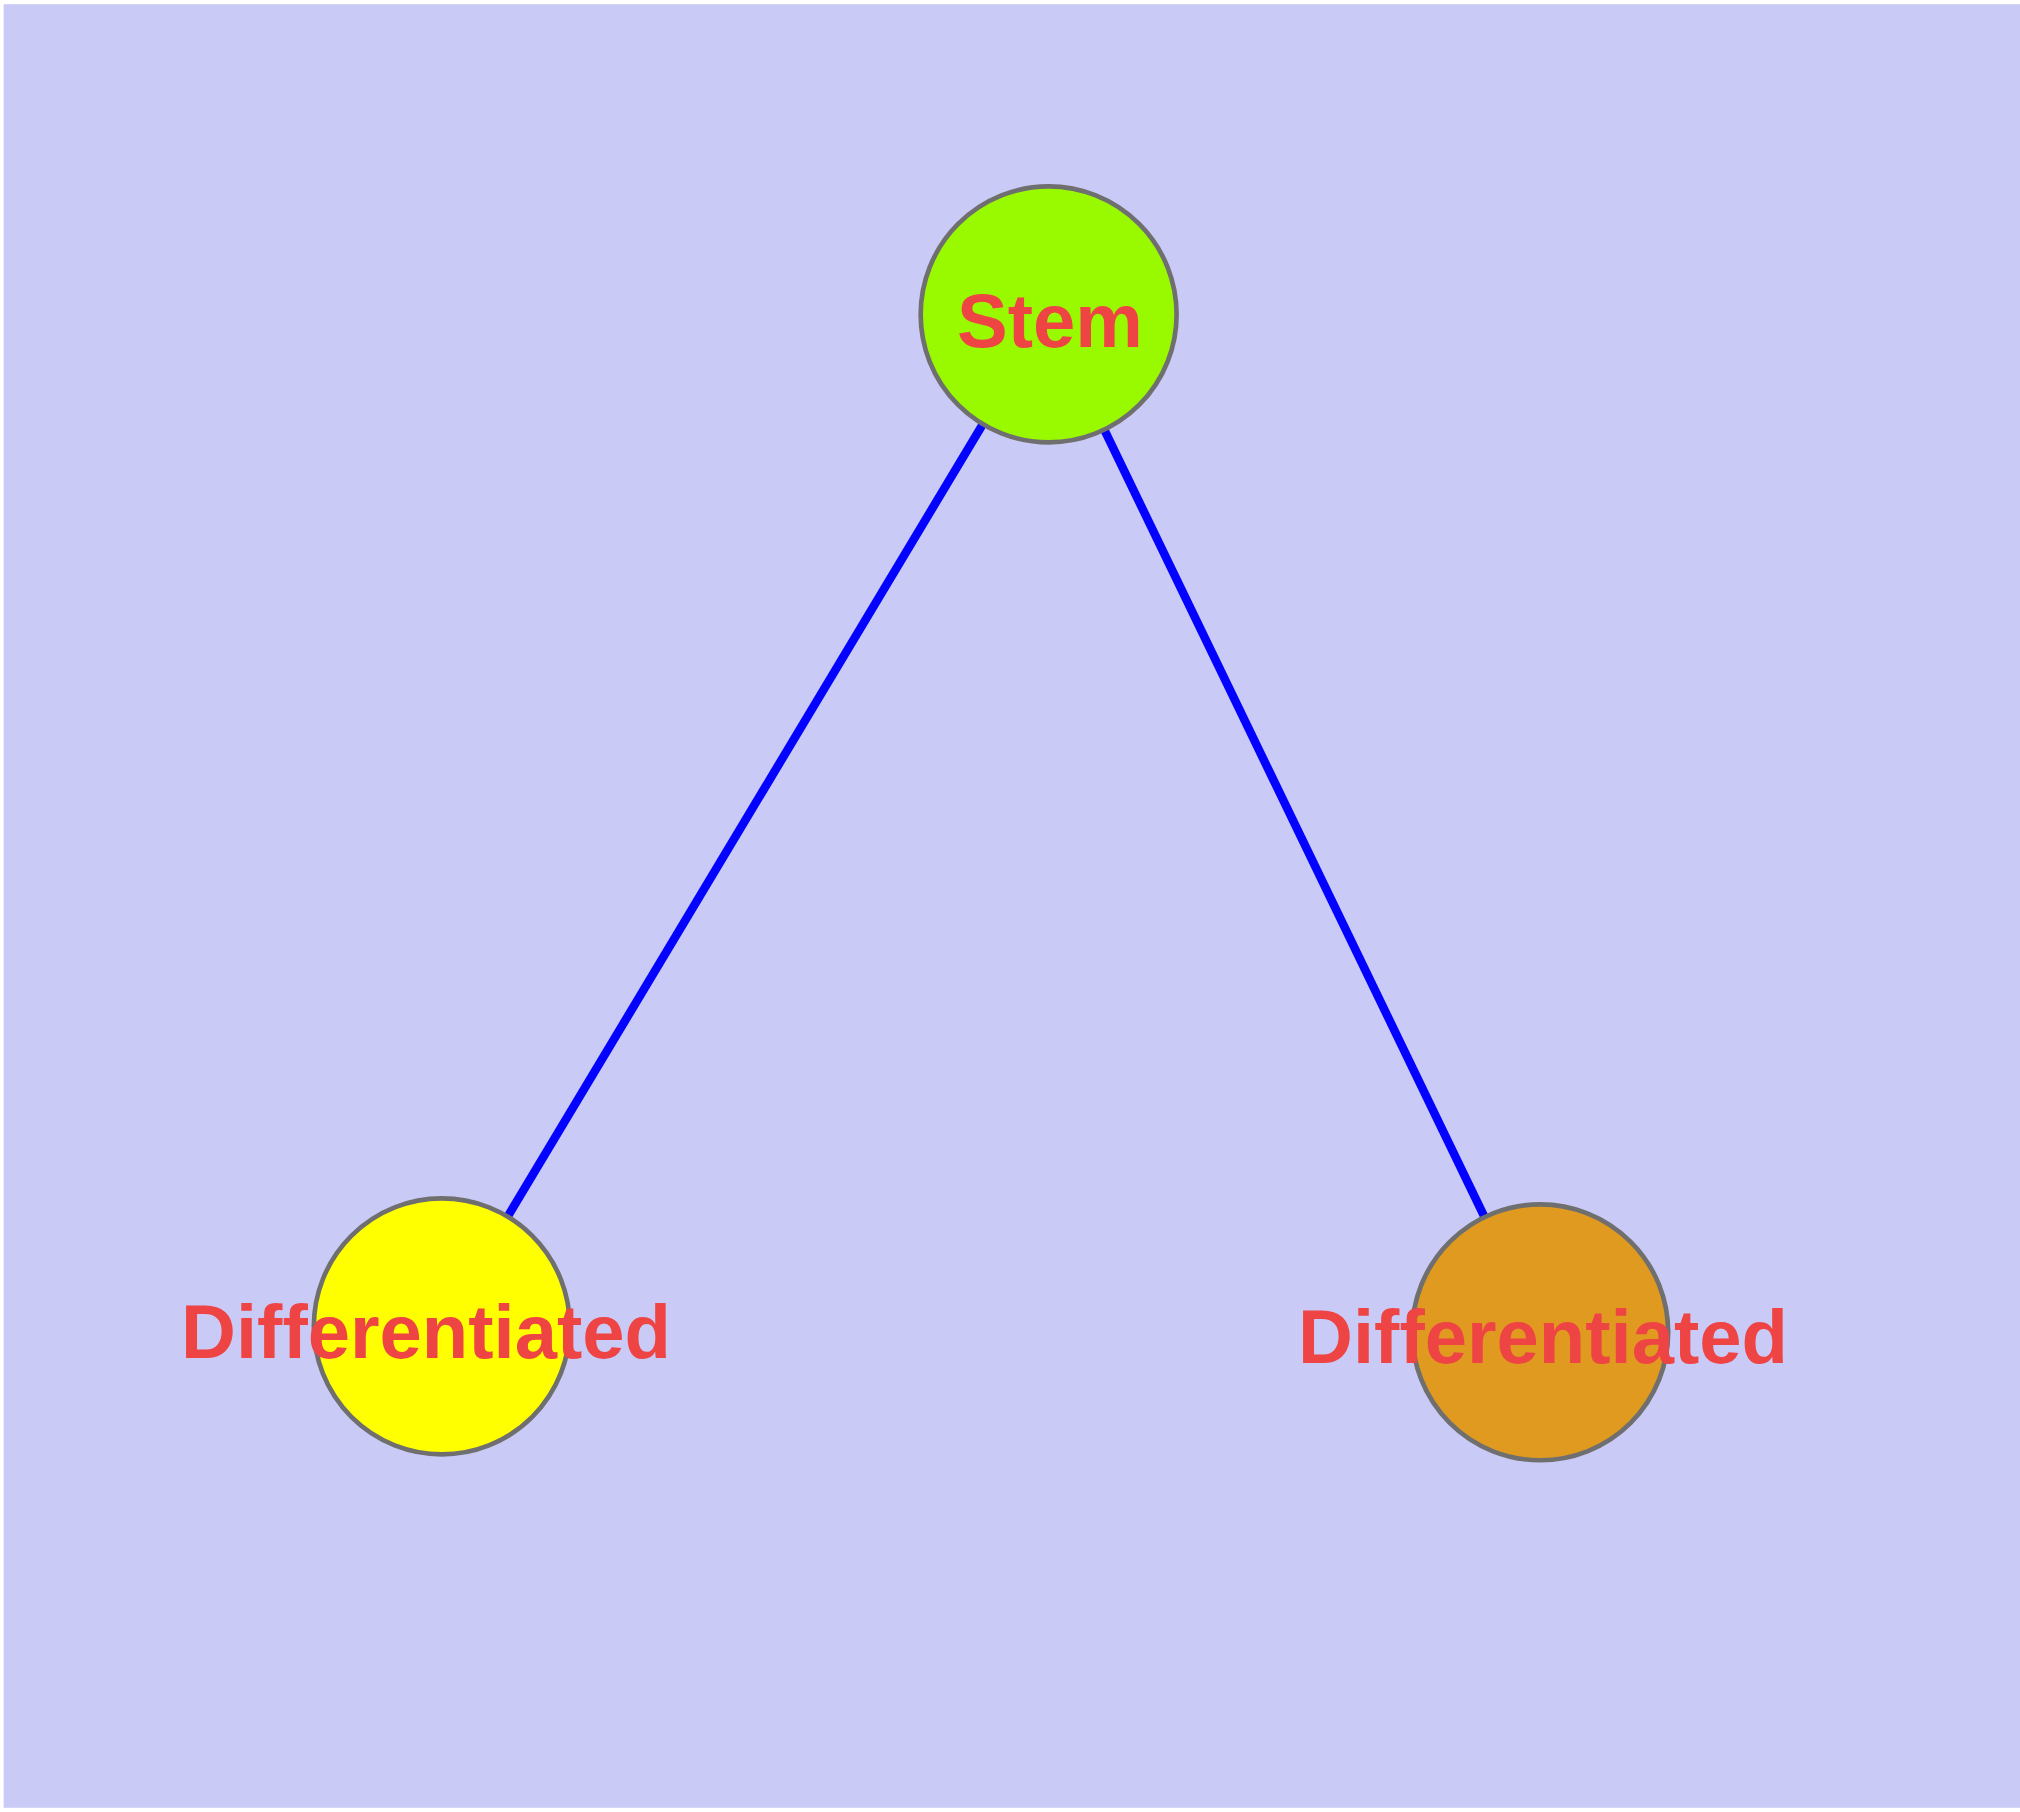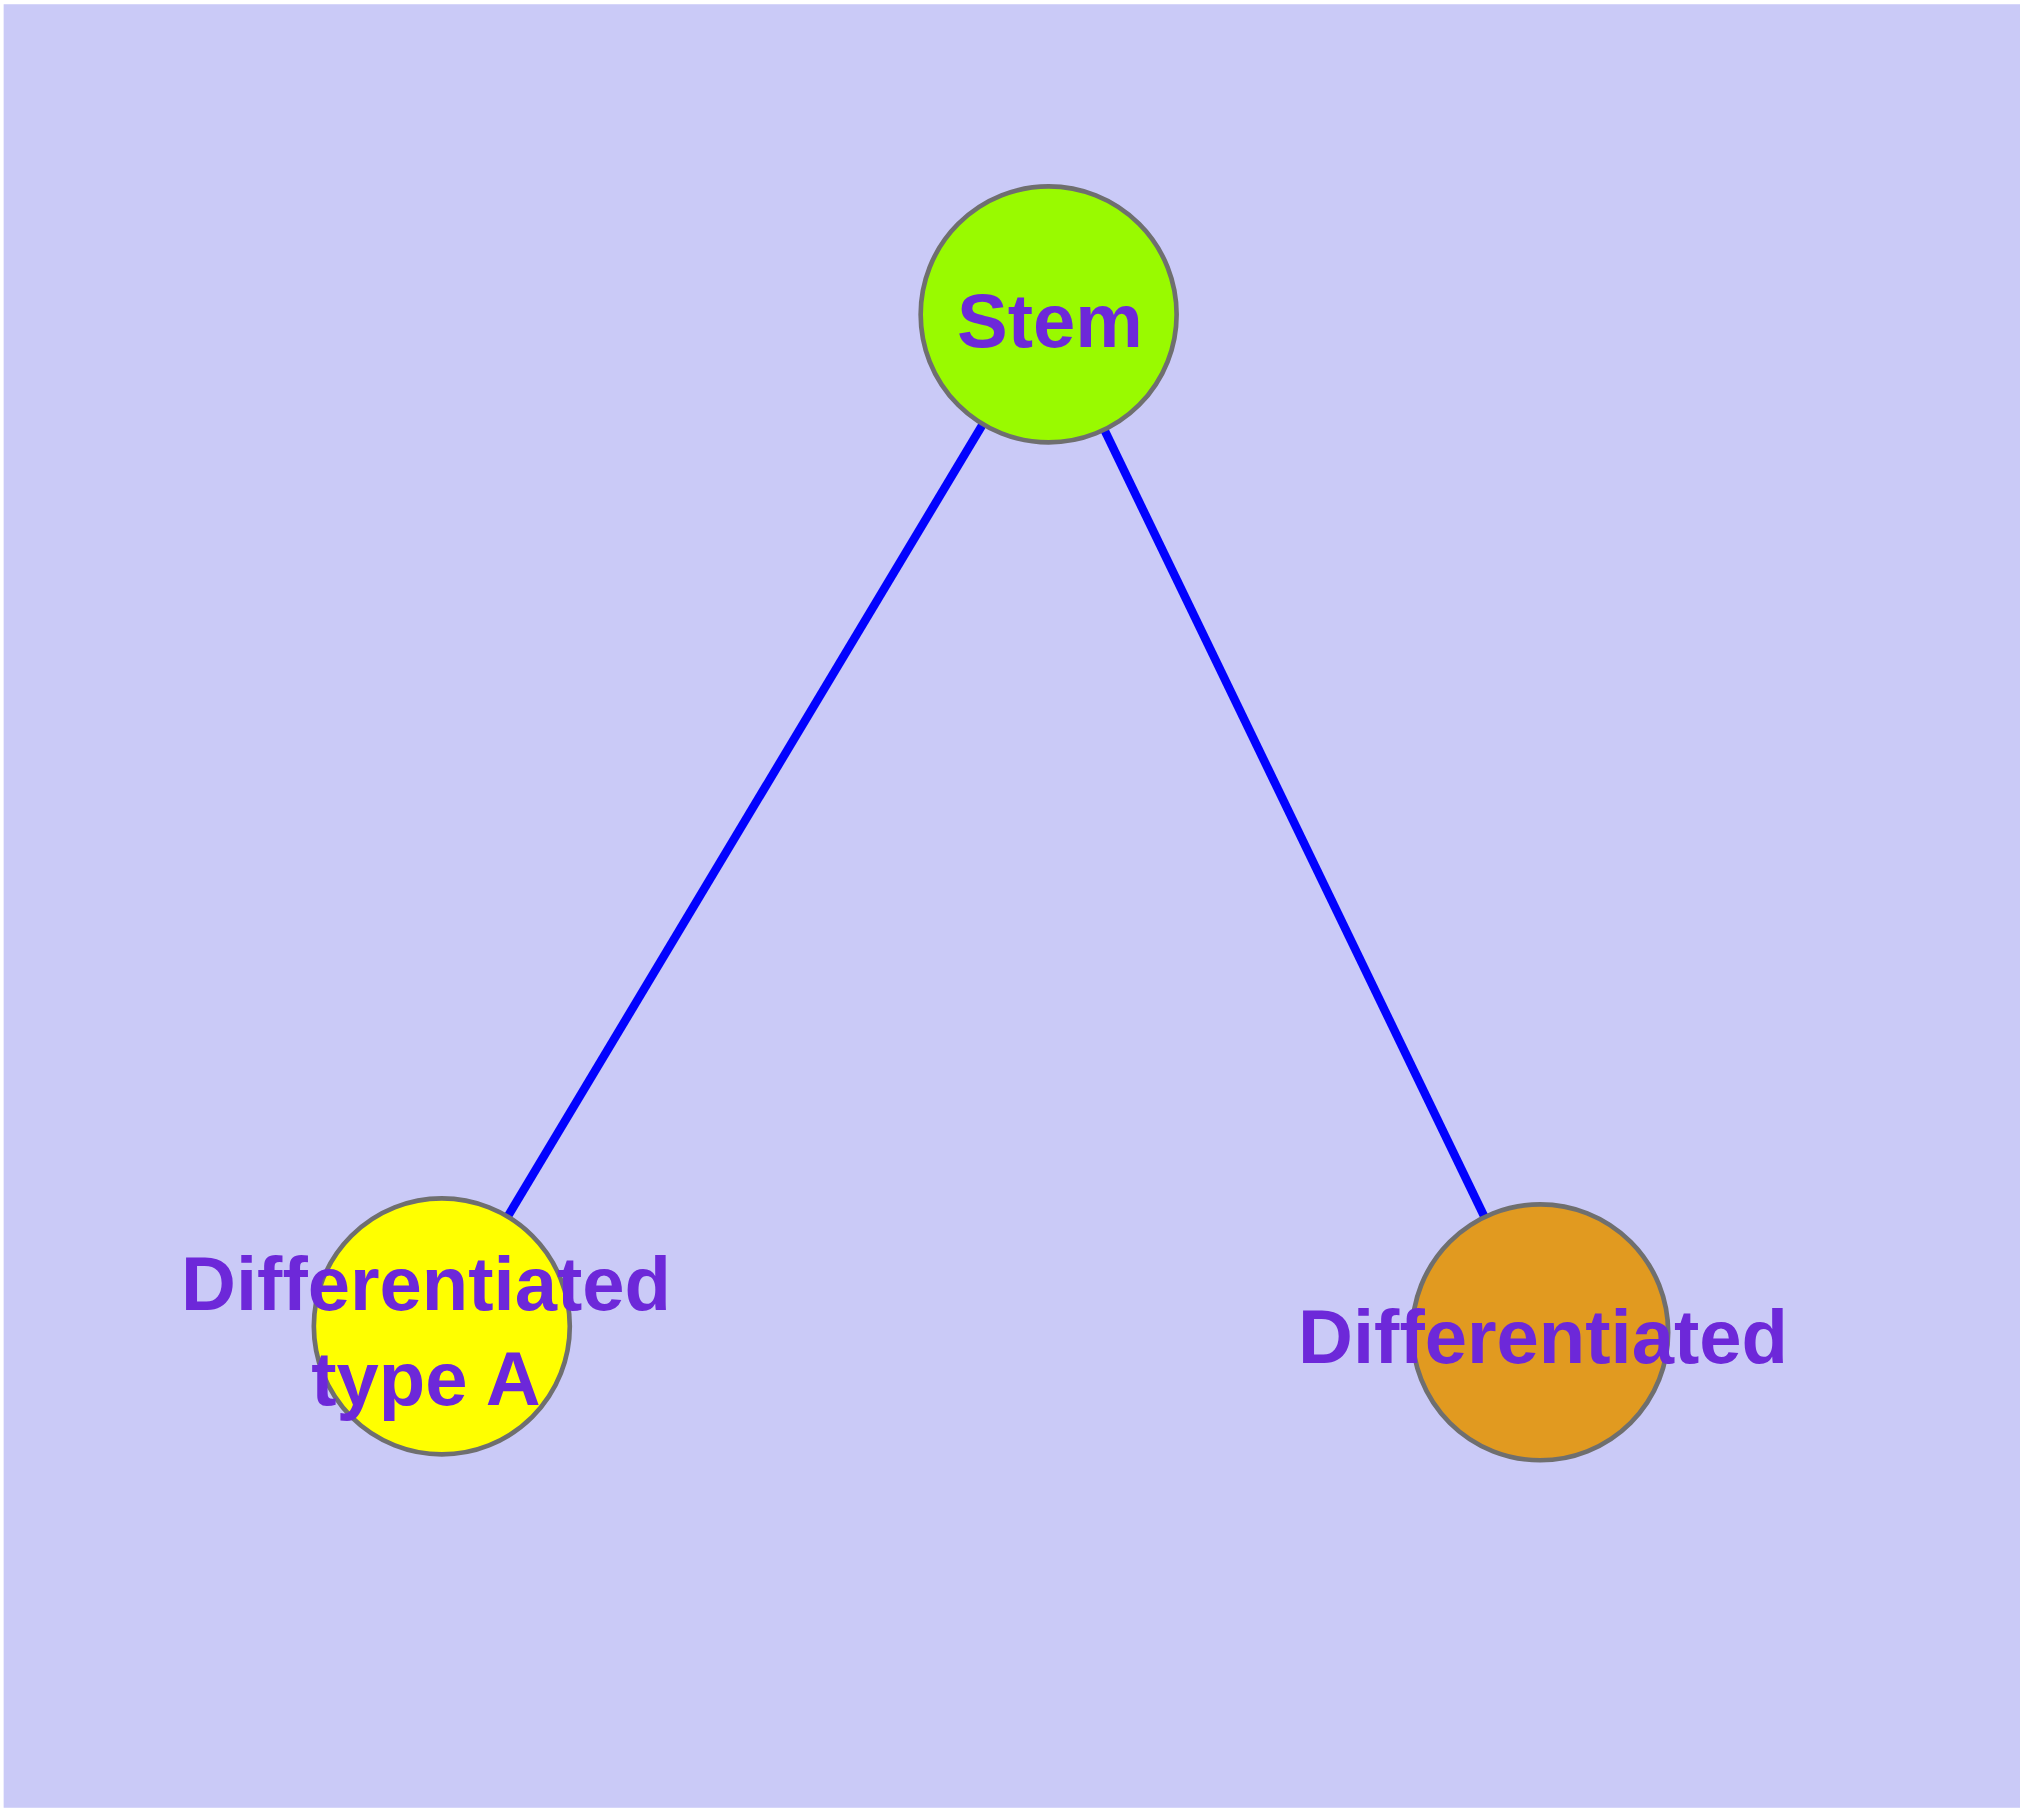--- a/index.html
+++ b/index.html
@@ -17,26 +17,26 @@
   }
   .stage svg {
     position: absolute;
     left: 0;
     top: 0;
     display: block;
   }
   .node-label {
     position: absolute;
     transform: translate(-50%, -50%);
-    color: #6d28d9;
+    color: #ef4444;
     font-family: "Liberation Sans", sans-serif;
     font-weight: 700;
     font-size: 76px;
     line-height: 95px;
-    text-align: center;
+    text-align: right;
     white-space: nowrap;
     pointer-events: none;
   }
 </style>
 </head>
 <body>
 
 <div class="stage">
 
   <svg width="2021" height="1812" viewBox="0 0 2384 2138">
@@ -50,21 +50,20 @@
     <circle cx="521" cy="1565" r="151" stroke-width="5.5" fill="#FFFF00" stroke="#6F6F6F"></circle>
     <circle cx="1817" cy="1572" r="151" stroke-width="5.5" fill="#E19A20" stroke="#6F6F6F"></circle>
   </svg>
 
   <div class="node-label" style="left:1050px; top:320px;">
     <div>Stem</div>
   </div>
 
   <div class="node-label" style="left:426px; top:1331px;">
     <div>Differentiated</div>
-    <div>type A</div>
   </div>
 
   <div class="node-label" style="left:1543px; top:1336px;">
     <div>Differentiated</div>
   </div>
 
 </div>
 
 
 </body></html>

